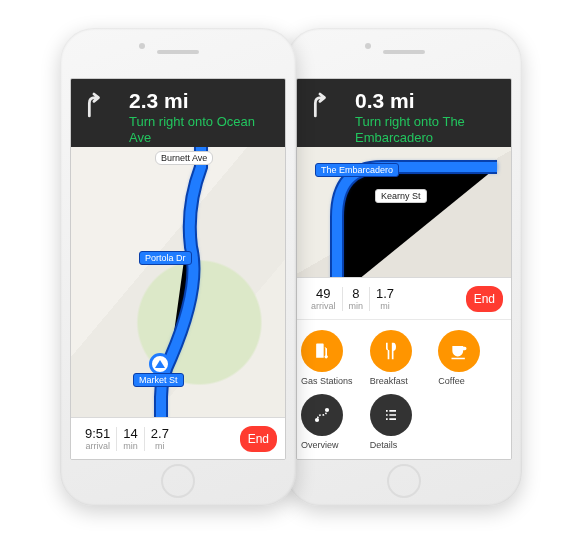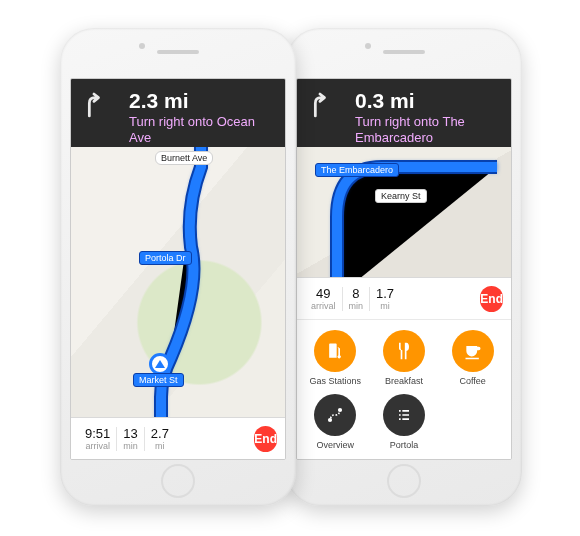--- a/index.html
+++ b/index.html
@@ -61,21 +61,21 @@
   .turn-icon {
     flex:0 0 24px;
     height:28px;
     display:flex; align-items:center; justify-content:center;
     margin-top:2px;
     opacity:0.9;
   }
   .turn-icon svg { width:22px; height:26px; }
   .banner-text { flex:1; }
   .distance { font-size:21px; font-weight:600; line-height:1.1; }
-  .instr { font-size:13px; font-weight:400; color:#f0abfc; line-height:1.2; margin-top:2px;}
+  .instr { font-size:13px; font-weight:400; color:#22c55e; line-height:1.2; margin-top:2px;}
   .map {
     position:absolute;
     top:68px; left:0; right:0; bottom:42px;
     overflow:hidden;
   }
   .map-bg {
     position:absolute; inset:0;
     background:
       radial-gradient(circle at 60% 65%, #dce8c8 0 28%, transparent 29%),
       linear-gradient(130deg,#f3f1ec 0 40%,#eceae4 40% 70%,#f0eee8 70% 100%);
@@ -131,24 +131,24 @@
   }
   .stat { display:flex; flex-direction:column; align-items:center; padding:0 6px; }
   .stat .v { font-size:13px; font-weight:500; color:#111; line-height:1;}
   .stat .u { font-size:9px; color:#999; line-height:1; margin-top:2px;}
   .stat + .stat { border-left:1px solid #e3e3e3; }
   .end-btn {
     margin-left:auto;
     background:#ff3b30;
     color:#fff;
     font-size:12px;
-    font-weight:700;
+    font-weight:400;
     border:none;
     border-radius:12px;
-    padding:6px 0;
+    padding:6px 8px;
   }
 
   
   .menu-sheet {
     position:absolute;
     left:0; right:0; bottom:0;
     height:182px;
     background:#fff;
     border-top:1px solid #d9d9d9;
   }
@@ -159,21 +159,21 @@
     border-bottom:1px solid #e9e9e9;
   }
   .menu-grid {
     display:grid;
     grid-template-columns:repeat(3,1fr);
     grid-template-rows:repeat(2,1fr);
     height:140px;
     padding:6px 4px;
   }
   .menu-item {
-    display:flex; flex-direction:column; align-items:center; justify-content:center;
+    display:flex; flex-direction:column; align-items:flex-start; justify-content:center;
     gap:4px;
   }
   .icon-circle {
     width:42px; height:42px;
     border-radius:50%;
     display:flex; align-items:center; justify-content:center;
     color:#fff;
   }
   .icon-orange { background:#ff9500; }
   .icon-dark { background:#333; }
@@ -256,21 +256,21 @@
               </svg>
           </div>
           <span class="lbl">Overview</span>
         </div>
         <div class="menu-item">
           <div class="icon-circle icon-dark">
             <svg width="20" height="20" viewBox="0 0 24 24">
                 <path fill="#fff" d="M6 6h2v2H6zM10 6h8v2h-8zM6 11h2v2H6zM10 11h8v2h-8zM6 16h2v2H6zM10 16h8v2h-8z"></path>
               </svg>
           </div>
-          <span class="lbl">Portola</span>
+          <span class="lbl">Details</span>
         </div>
       </div>
     </div>
   </div>
   <div class="home-btn"></div>
 </div>
 
 <div class="phone" style="left:60px; top:28px;">
   <div class="screen">
     <div class="nav-banner">
@@ -294,21 +294,21 @@
       <div class="map-label" style="top:4px; left:84px;border-radius:6px;">Burnett Ave</div>
       <div class="map-label blue" style="top:104px; left:68px;">Portola Dr</div>
       <div class="map-label blue" style="bottom:30px; left:62px;">Market St</div>
     </div>
     <div class="bottom-bar">
       <div class="stat">
         <span class="v">9:51</span>
         <span class="u">arrival</span>
       </div>
       <div class="stat">
-        <span class="v">13</span>
+        <span class="v">14</span>
         <span class="u">min</span>
       </div>
       <div class="stat">
         <span class="v">2.7</span>
         <span class="u">mi</span>
       </div>
       <button class="end-btn">End</button>
     </div>
   </div>
   <div class="home-btn"></div>

